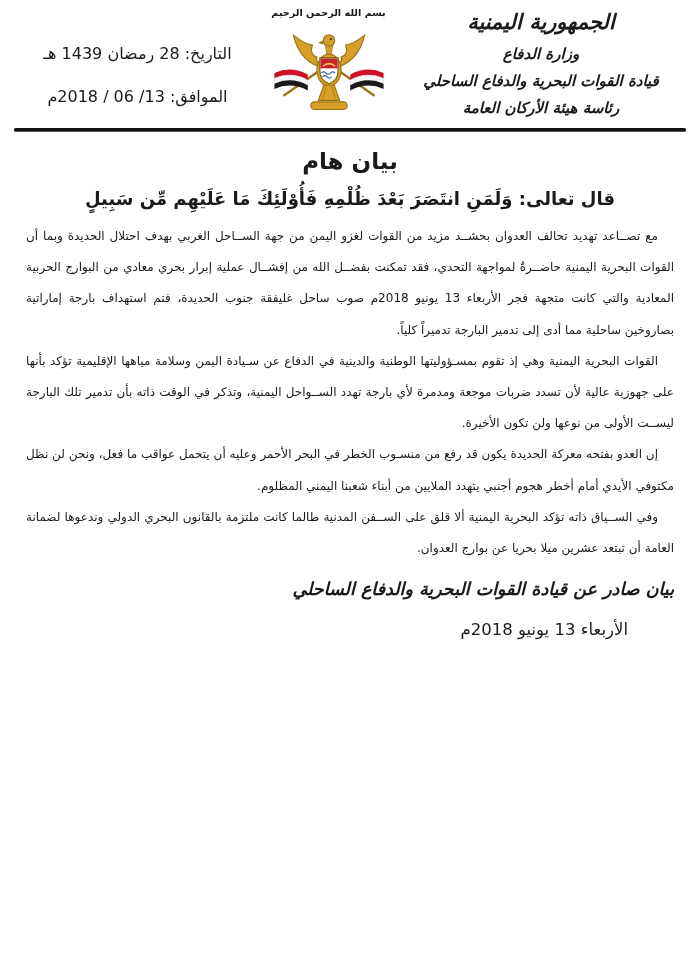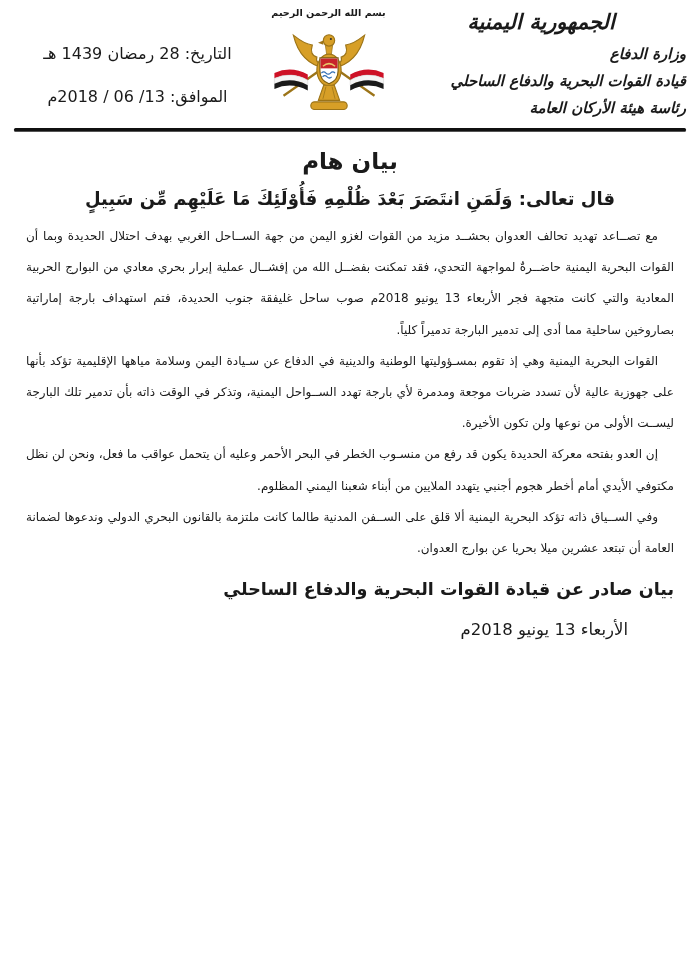--- a/index.html
+++ b/index.html
@@ -5,35 +5,35 @@
   html,body{margin:0;padding:0;background:#e8e8e8;}
   .page{
     width:700px;height:960px;margin:0 auto;background:#ffffff;
     font-family:"DejaVu Sans",sans-serif;color:#1a1a1a;
     direction:rtl;overflow:hidden;position:relative;
   }
   
   .header{display:flex;flex-direction:row;padding:6px 14px 0 14px;}
   .org-block{width:290px;text-align:center;padding-top:2px;font-style:italic;}
   .republic{font-size:21px;font-weight:bold;letter-spacing:-0.5px;margin:2px 0 7px 0;}
-  .org-line{font-size:15px;font-weight:bold;line-height:1.8;text-align:right;}
+  .org-line{font-size:15px;font-weight:bold;line-height:1.8;}
   .emblem-block{width:135px;text-align:center;}
   .bismillah{font-size:10.5px;font-weight:bold;white-space:nowrap;transform:scale(.92);}
   .dates-block{flex:1;text-align:center;padding-top:26px;font-size:16px;}
   .date-line{line-height:2.7;white-space:nowrap;}
   
   .rule{height:3px;background:#101010;margin:6px 14px 0 14px;border-radius:2px;box-shadow:0 1px 0 #555;}
   
   .title{text-align:center;font-size:23px;font-weight:bold;margin-top:17px;}
   .verse{text-align:center;font-size:18px;font-weight:bold;margin-top:14px;}
   
   .body-text{margin:12px 26px 0 26px;text-align:justify;font-size:12px;line-height:2.6;}
   .body-text p{margin:0;text-indent:16px;}
   
-  .issuer{margin:4px 26px 0 26px;font-size:17.5px;font-weight:bold;text-align:right;line-height:2.4;}
+  .issuer{margin:4px 26px 0 26px;font-size:17.5px;font-weight:bold;text-align:right;line-height:2.4;font-style:italic;}
   .sign-date{margin:0 72px 0 0;font-size:16.5px;text-align:right;line-height:2.4;}
   svg{display:block;margin:2px auto 0 auto;}
 </style>
 </head>
 <body>
 
 <div class="page">
 
   <div class="header">
 

